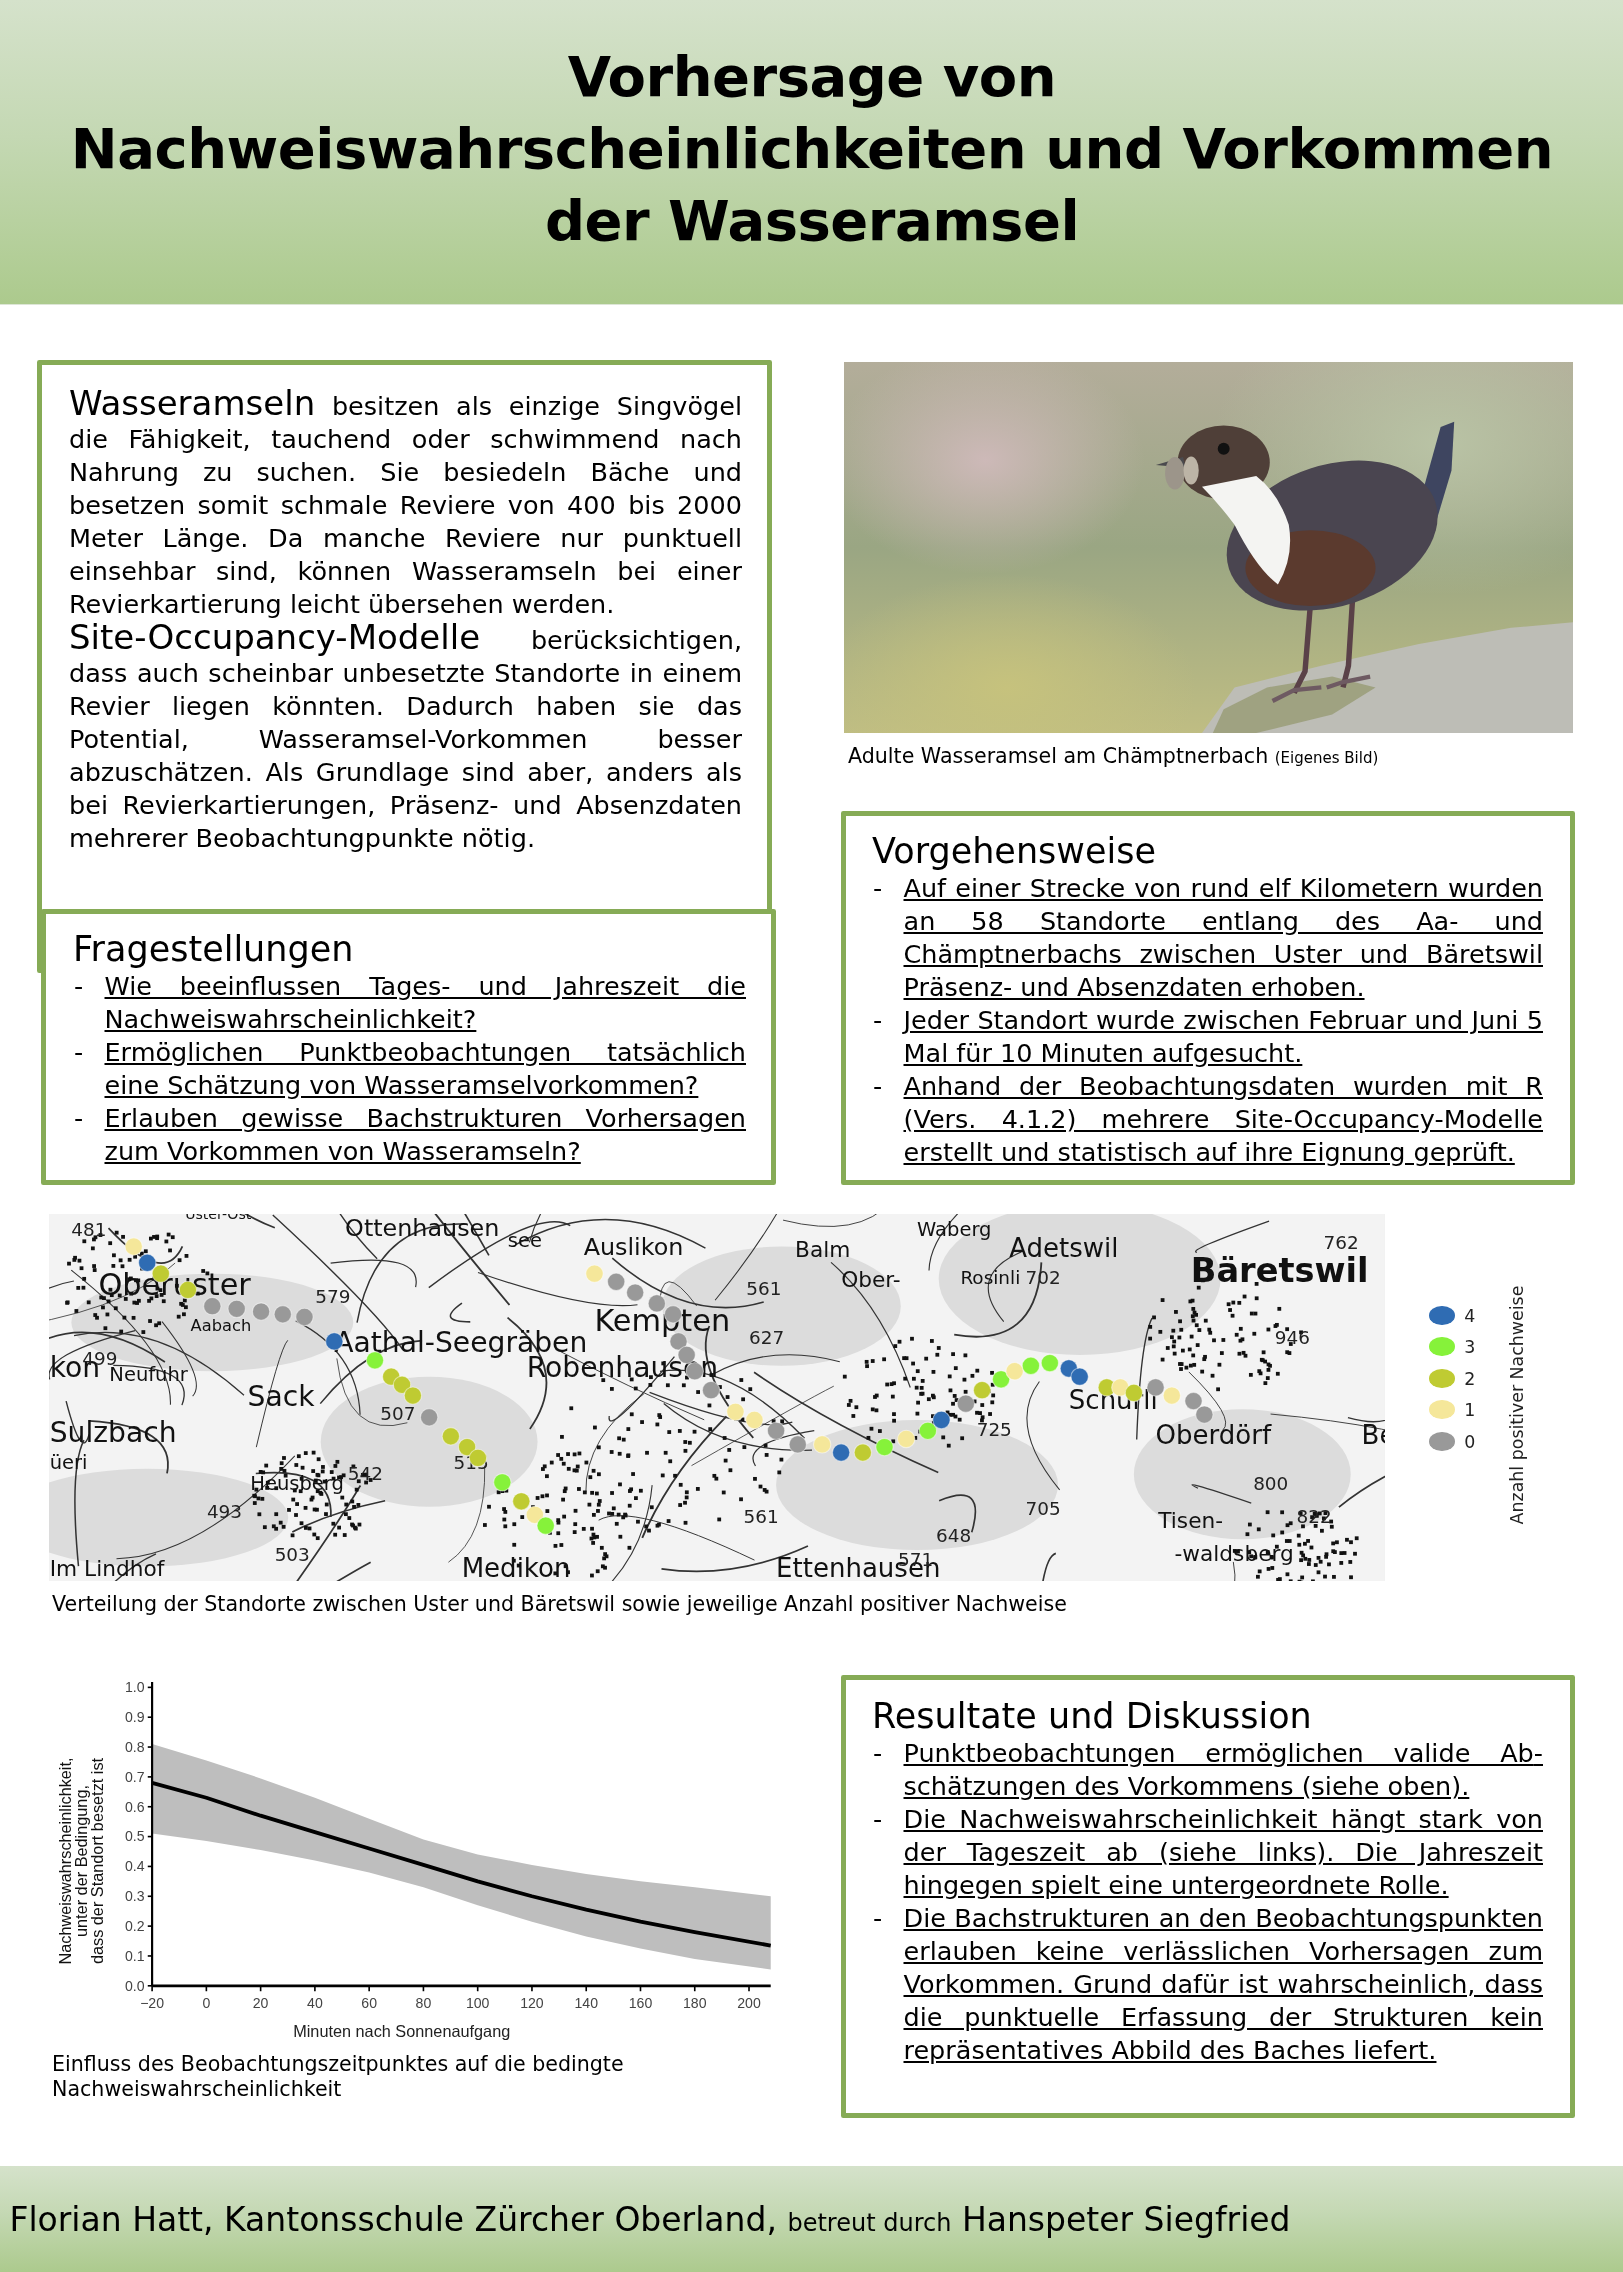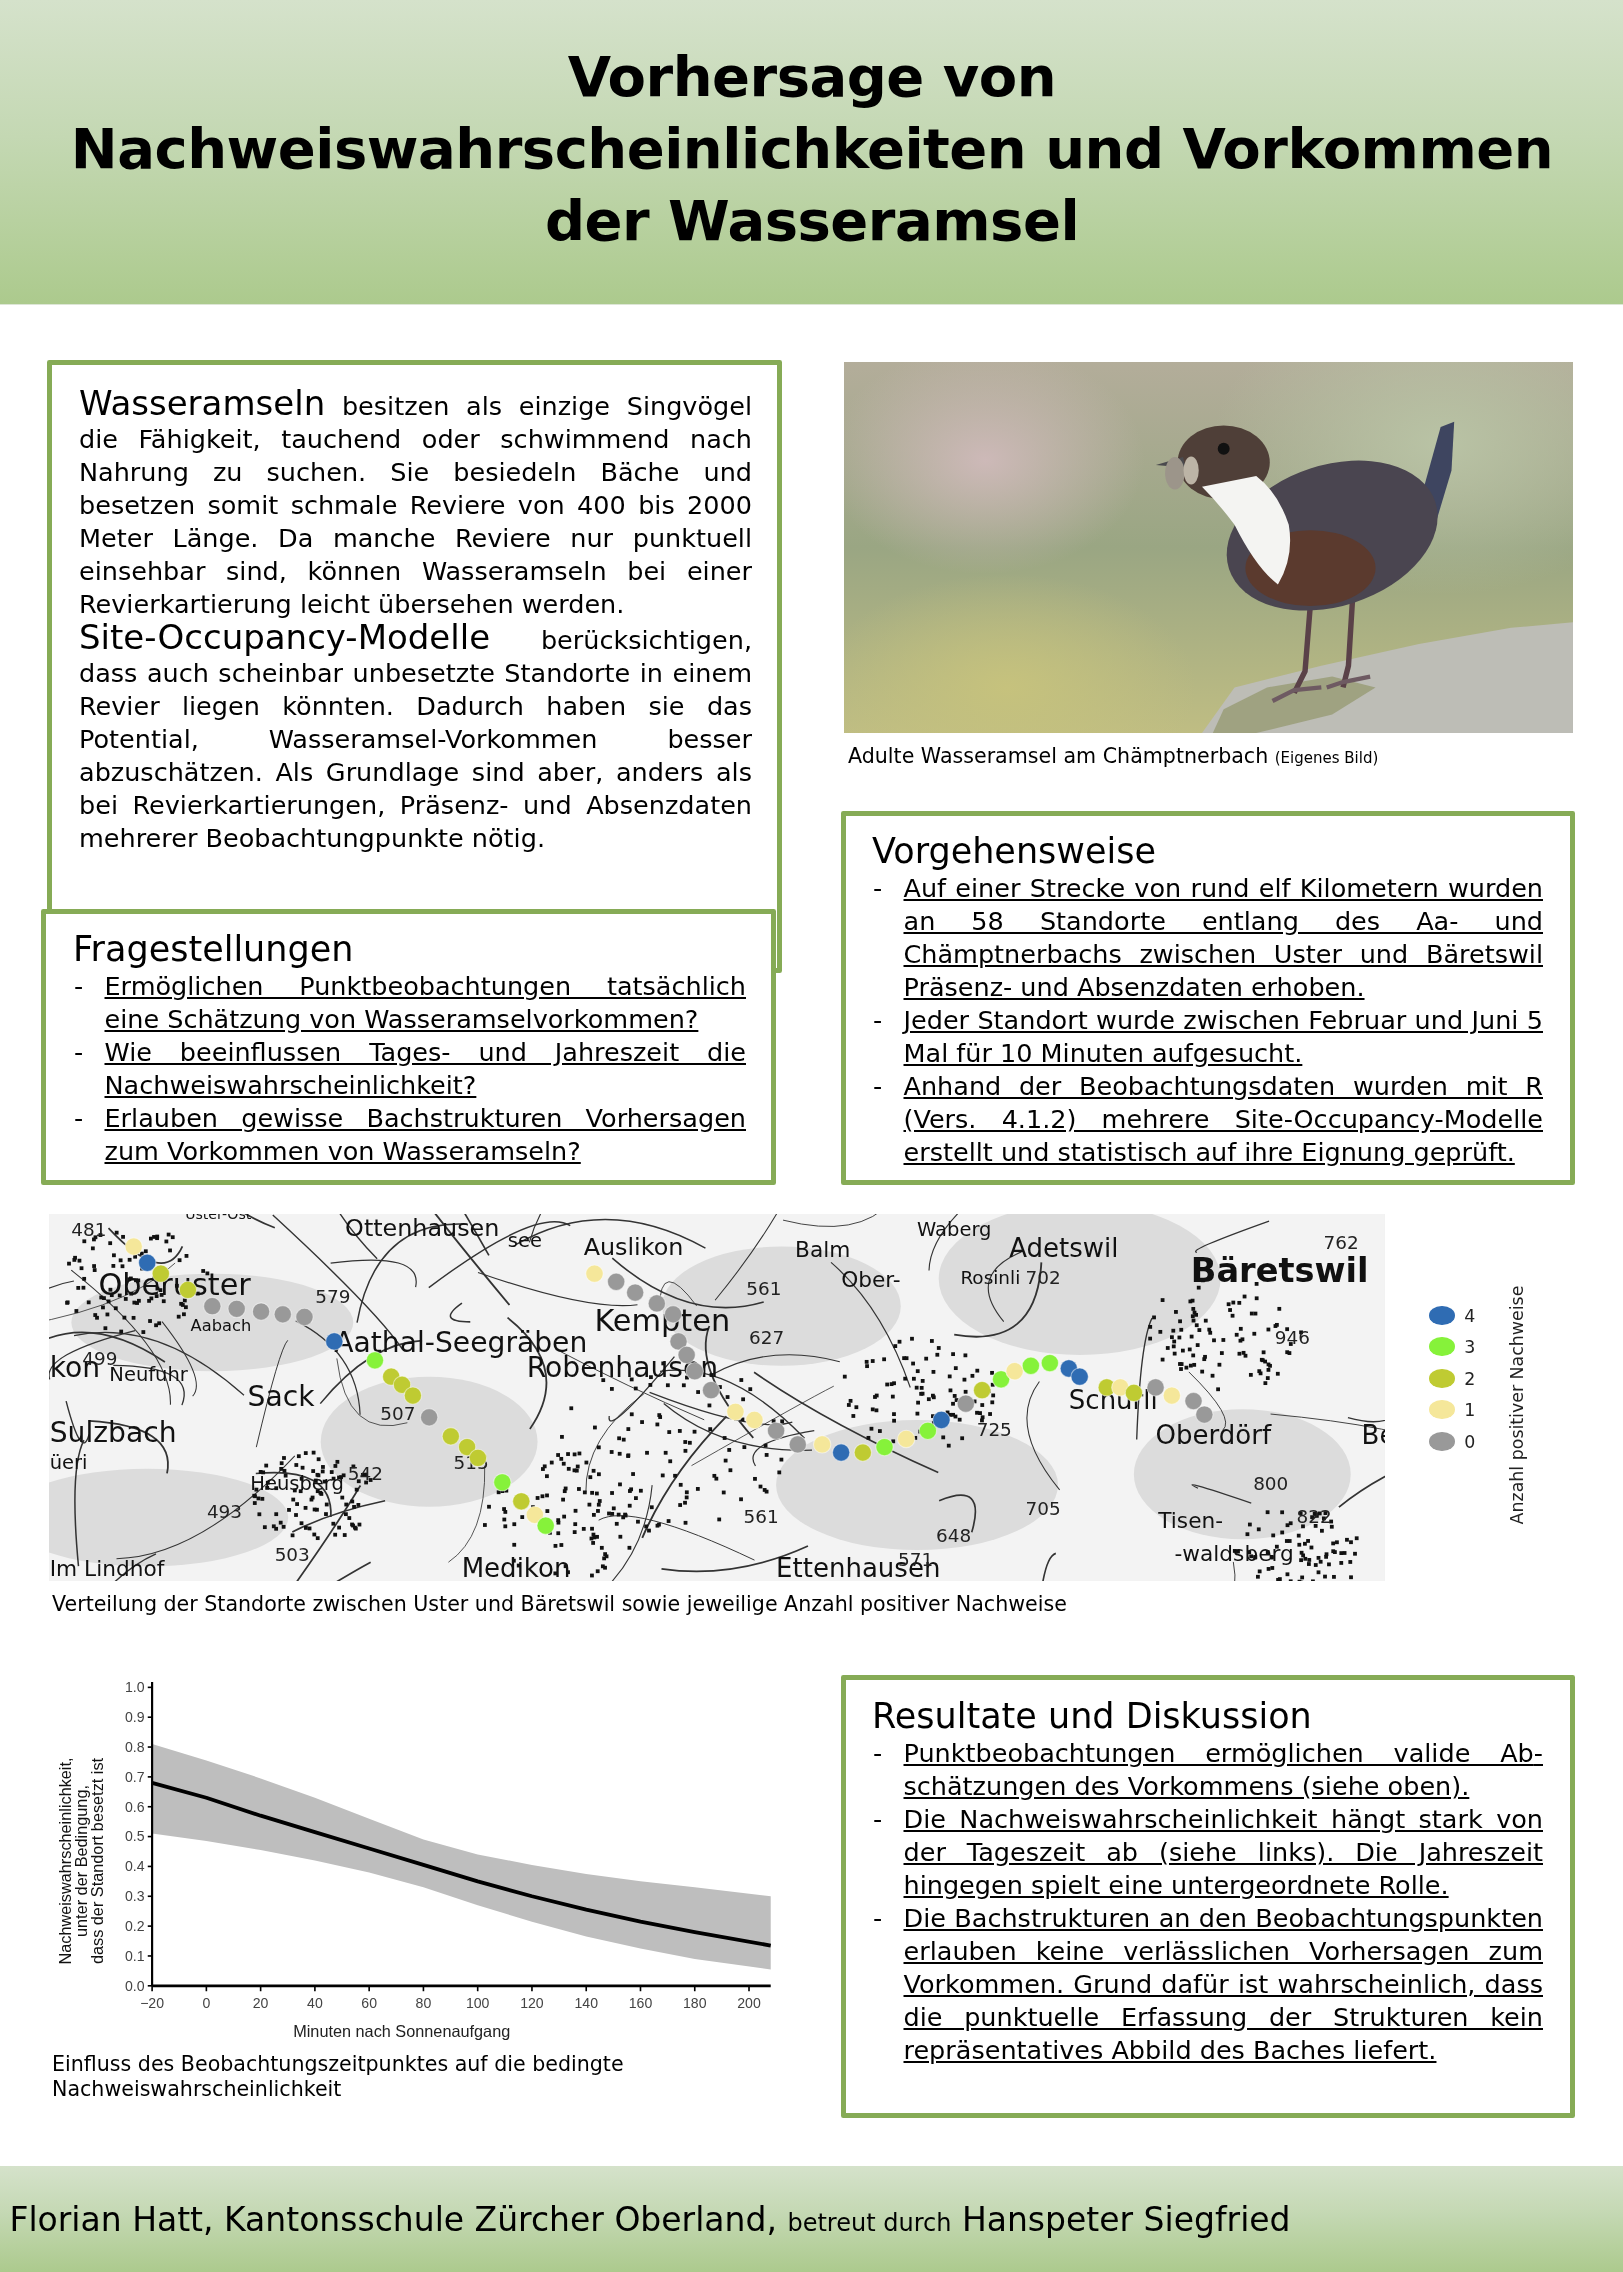--- a/index.html
+++ b/index.html
@@ -46,21 +46,21 @@
 <body>
 
 <div class="header">
   <h1 class="title" style="margin:0;">
     <span>Vorhersage von</span>
     <span>Nachweiswahrscheinlichkeiten und Vorkommen</span>
     <span>der Wasseramsel</span>
   </h1>
 </div>
 
-<div class="box" style="left:47px; top:360px; width:735px; height:613px; padding:22px 25px 0 27px;">
+<div class="box" style="left:37px; top:360px; width:735px; height:613px; padding:22px 25px 0 27px;">
   <p class="body-text" style="margin:0;">
     <span class="lead">Wasseramseln</span><span> besitzen als einzige Singvögel die Fähigkeit, tauchend oder schwimmend nach Nahrung zu suchen. Sie besiedeln Bäche und besetzen somit schmale Reviere von 400 bis 2000 Meter Länge. Da manche Reviere nur punktuell einsehbar sind, können Wasseramseln bei einer Revierkartierung leicht übersehen werden.</span>
   </p>
   <p class="body-text" style="margin:0;">
     <span class="lead">Site-Occupancy-Modelle</span><span> berücksichtigen, dass auch scheinbar unbesetzte Standorte in einem Revier liegen könnten. Dadurch haben sie das Potential, Wasseramsel-Vorkommen besser abzuschätzen. Als Grundlage sind aber, anders als bei Revierkartierungen, Präsenz- und Absenzdaten mehrerer Beobachtungpunkte nötig.</span>
   </p>
 </div>
 
 <div class="photo" role="img" aria-label="Wasseramsel auf einem Stein mit Futter im Schnabel">
   <svg width="729" height="371" viewBox="0 0 1344 684">
@@ -90,22 +90,22 @@
   </svg>
 </div>
 <div class="caption" style="left:848px; top:743px;">
   <span>Adulte Wasseramsel am Chämptnerbach</span>
   <small>(Eigenes Bild)</small>
 </div>
 
 <div class="box" style="left:41px; top:909px; width:735px; height:276px; padding:14px 25px 0 27px;">
   <h2 class="box-title">Fragestellungen</h2>
   <ul class="dash">
+    <li>Wie beeinflussen Tages- und Jahreszeit die Nachweiswahrscheinlichkeit?</li>
     <li>Ermöglichen Punktbeobachtungen tatsächlich eine Schätzung von Wasseramselvorkommen?</li>
-    <li>Wie beeinflussen Tages- und Jahreszeit die Nachweiswahrscheinlichkeit?</li>
     <li>Erlauben gewisse Bachstrukturen Vorhersagen zum Vorkommen von Wasseramseln?</li>
   </ul>
 </div>
 
 <div class="box" style="left:841px; top:811px; width:734px; height:374px; padding:14px 27px 0 26px;">
   <h2 class="box-title">Vorgehensweise</h2>
   <ul class="dash">
     <li>Auf einer Strecke von rund elf Kilometern wurden an 58 Standorte entlang des Aa- und Chämptnerbachs zwischen Uster und Bäretswil Präsenz- und Absenzdaten erhoben.</li>
     <li>Jeder Standort wurde zwischen Februar und Juni 5 Mal für 10 Minuten aufgesucht.</li>
     <li>Anhand der Beobachtungsdaten wurden mit R (Vers. 4.1.2) mehrere Site-Occupancy-Modelle erstellt und statistisch auf ihre Eignung geprüft.</li>

